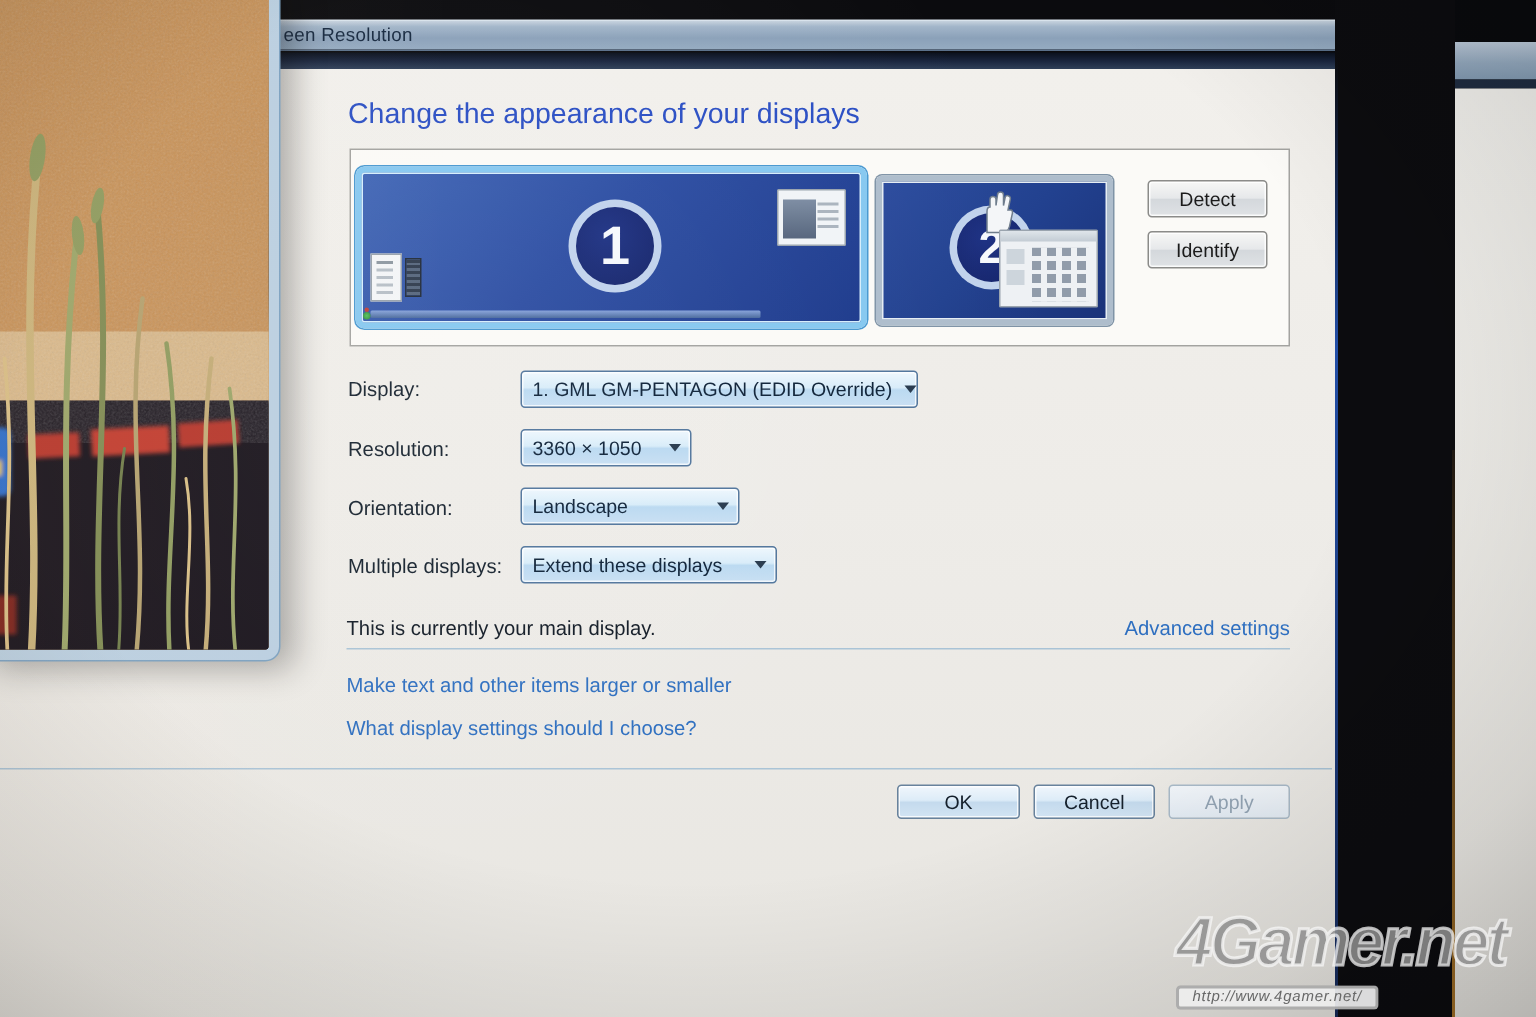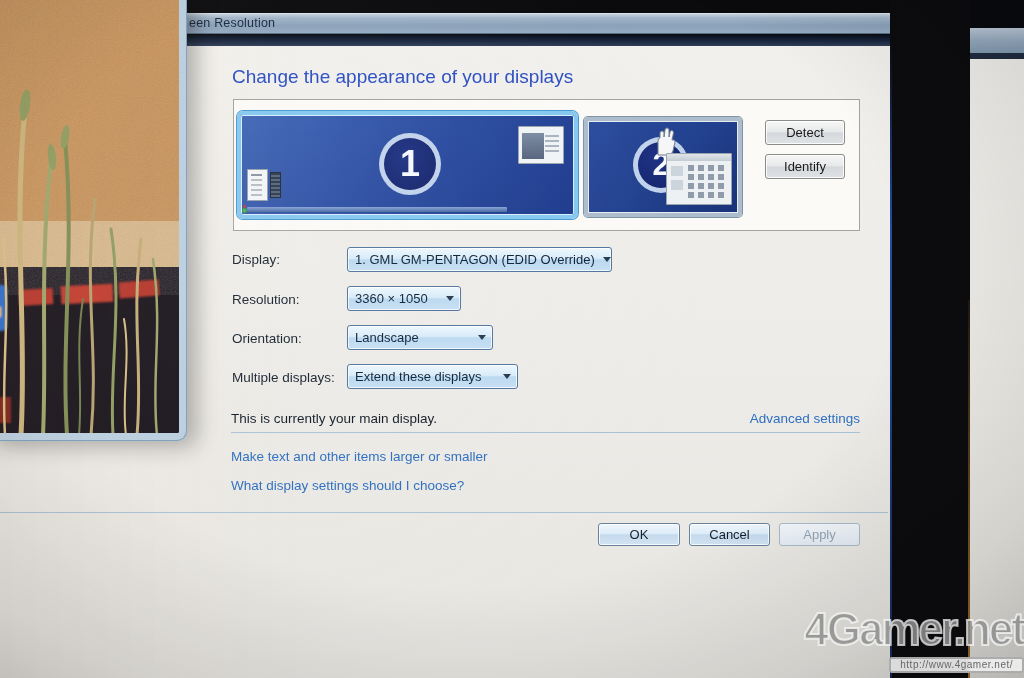--- a/index.html
+++ b/index.html
@@ -125,21 +125,21 @@
              background:linear-gradient(180deg,#bac8d7 0%,#93a8bd 55%,#829ab1 100%); }
   .mr-darkline { position:absolute; left:0; top:53px; width:54px; height:6px; background:#1f2c40; }
   .mr-content { position:absolute; left:0; top:59px; width:54px; height:619px;
              background:linear-gradient(180deg,#f0efeb,#eae8e3); }
 
   
   .vignette { position:absolute; inset:0; pointer-events:none; z-index:9;
         background:
           radial-gradient(ellipse at 45% 40%, rgba(0,0,0,0) 55%, rgba(0,0,0,.10) 82%, rgba(0,0,0,.22) 100%),
           linear-gradient(90deg, rgba(255,220,180,.05), rgba(0,0,0,0) 30%); }
-  .watermark { position:absolute; z-index:10; left:784px; top:604px; width:240px; text-align:right; }
+  .watermark { position:absolute; z-index:10; left:784px; top:604px; width:240px; text-align:left;font-style:italic; }
   .wm-logo { font-size:44px; font-weight:bold; letter-spacing:-2px; color:#8f8f8f; opacity:.85;
         -webkit-text-stroke:2px rgba(248,248,248,.85); transform:scaleY(1.04);
         text-shadow:0 0 1px rgba(255,255,255,.6); }
   .wm-url { display:inline-block; margin-top:2px; padding:0 9px 1px; font-size:10px; color:#686868;
         background:rgba(238,238,238,.92); border:2px solid rgba(130,130,130,.6); border-radius:3px;
         letter-spacing:.5px; }
 </style>
 </head>
 <body>
 

